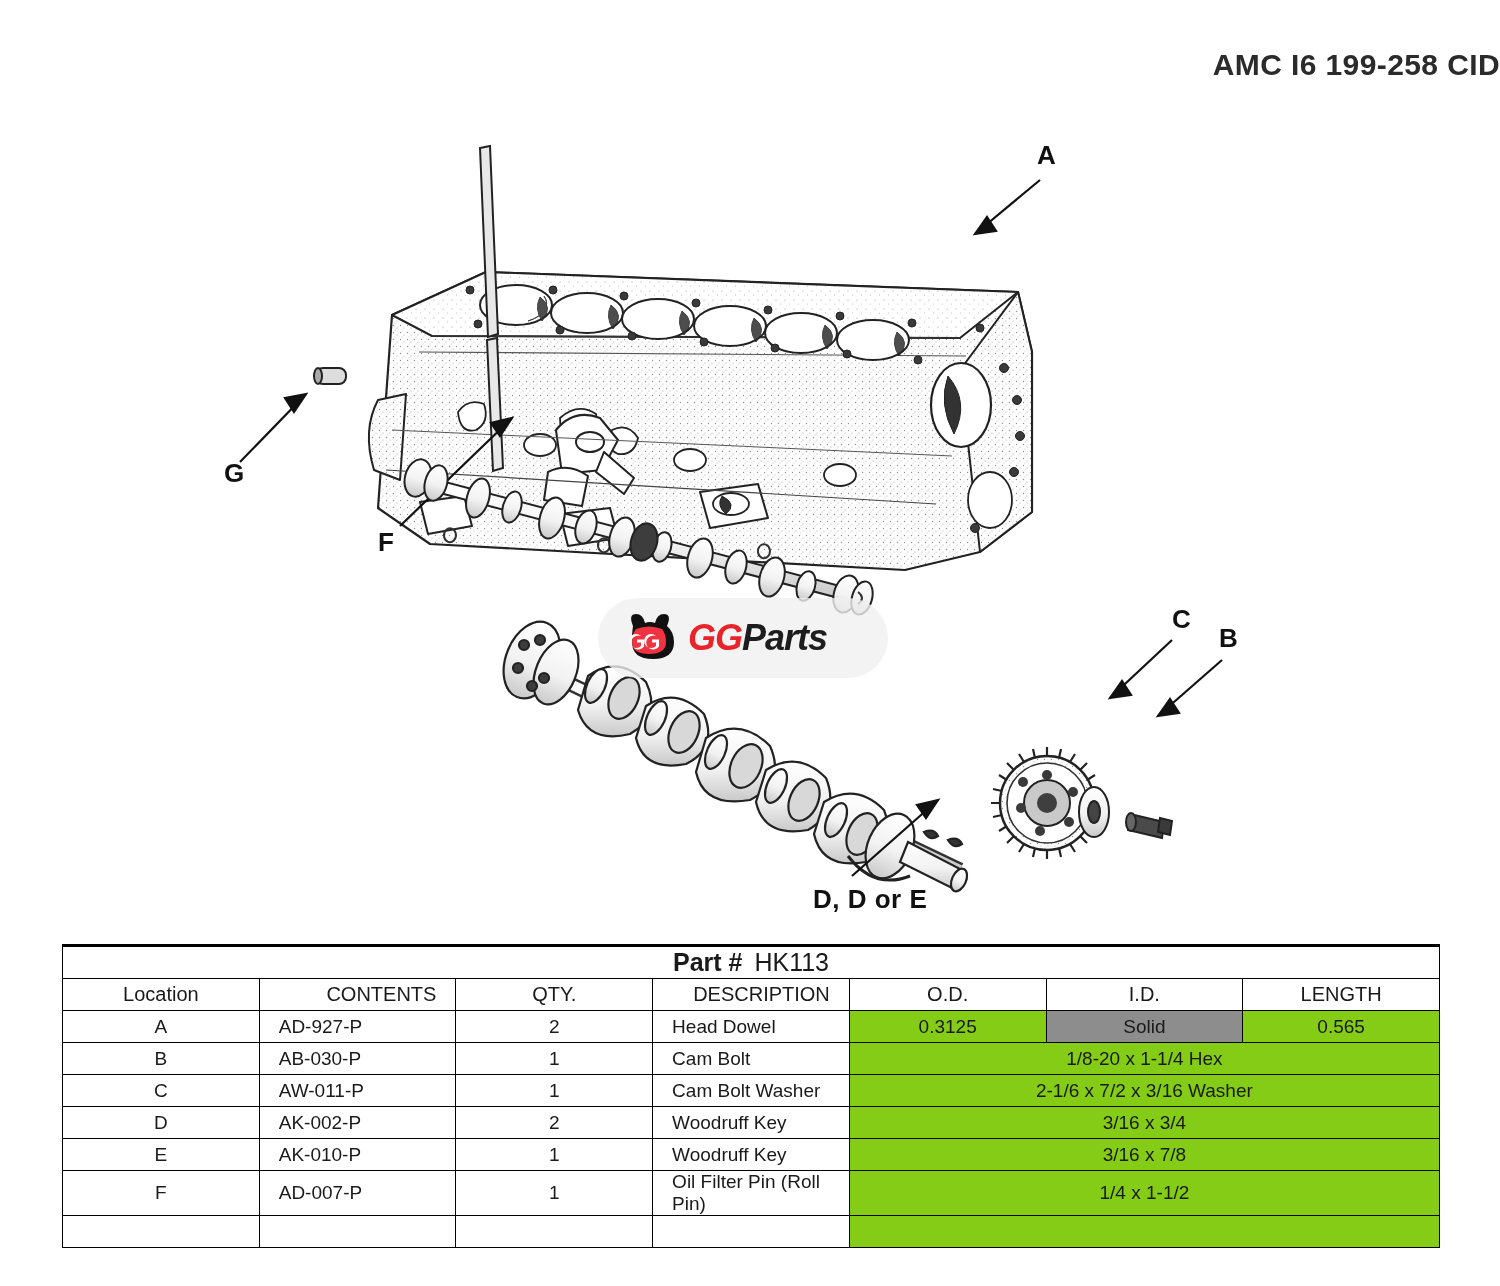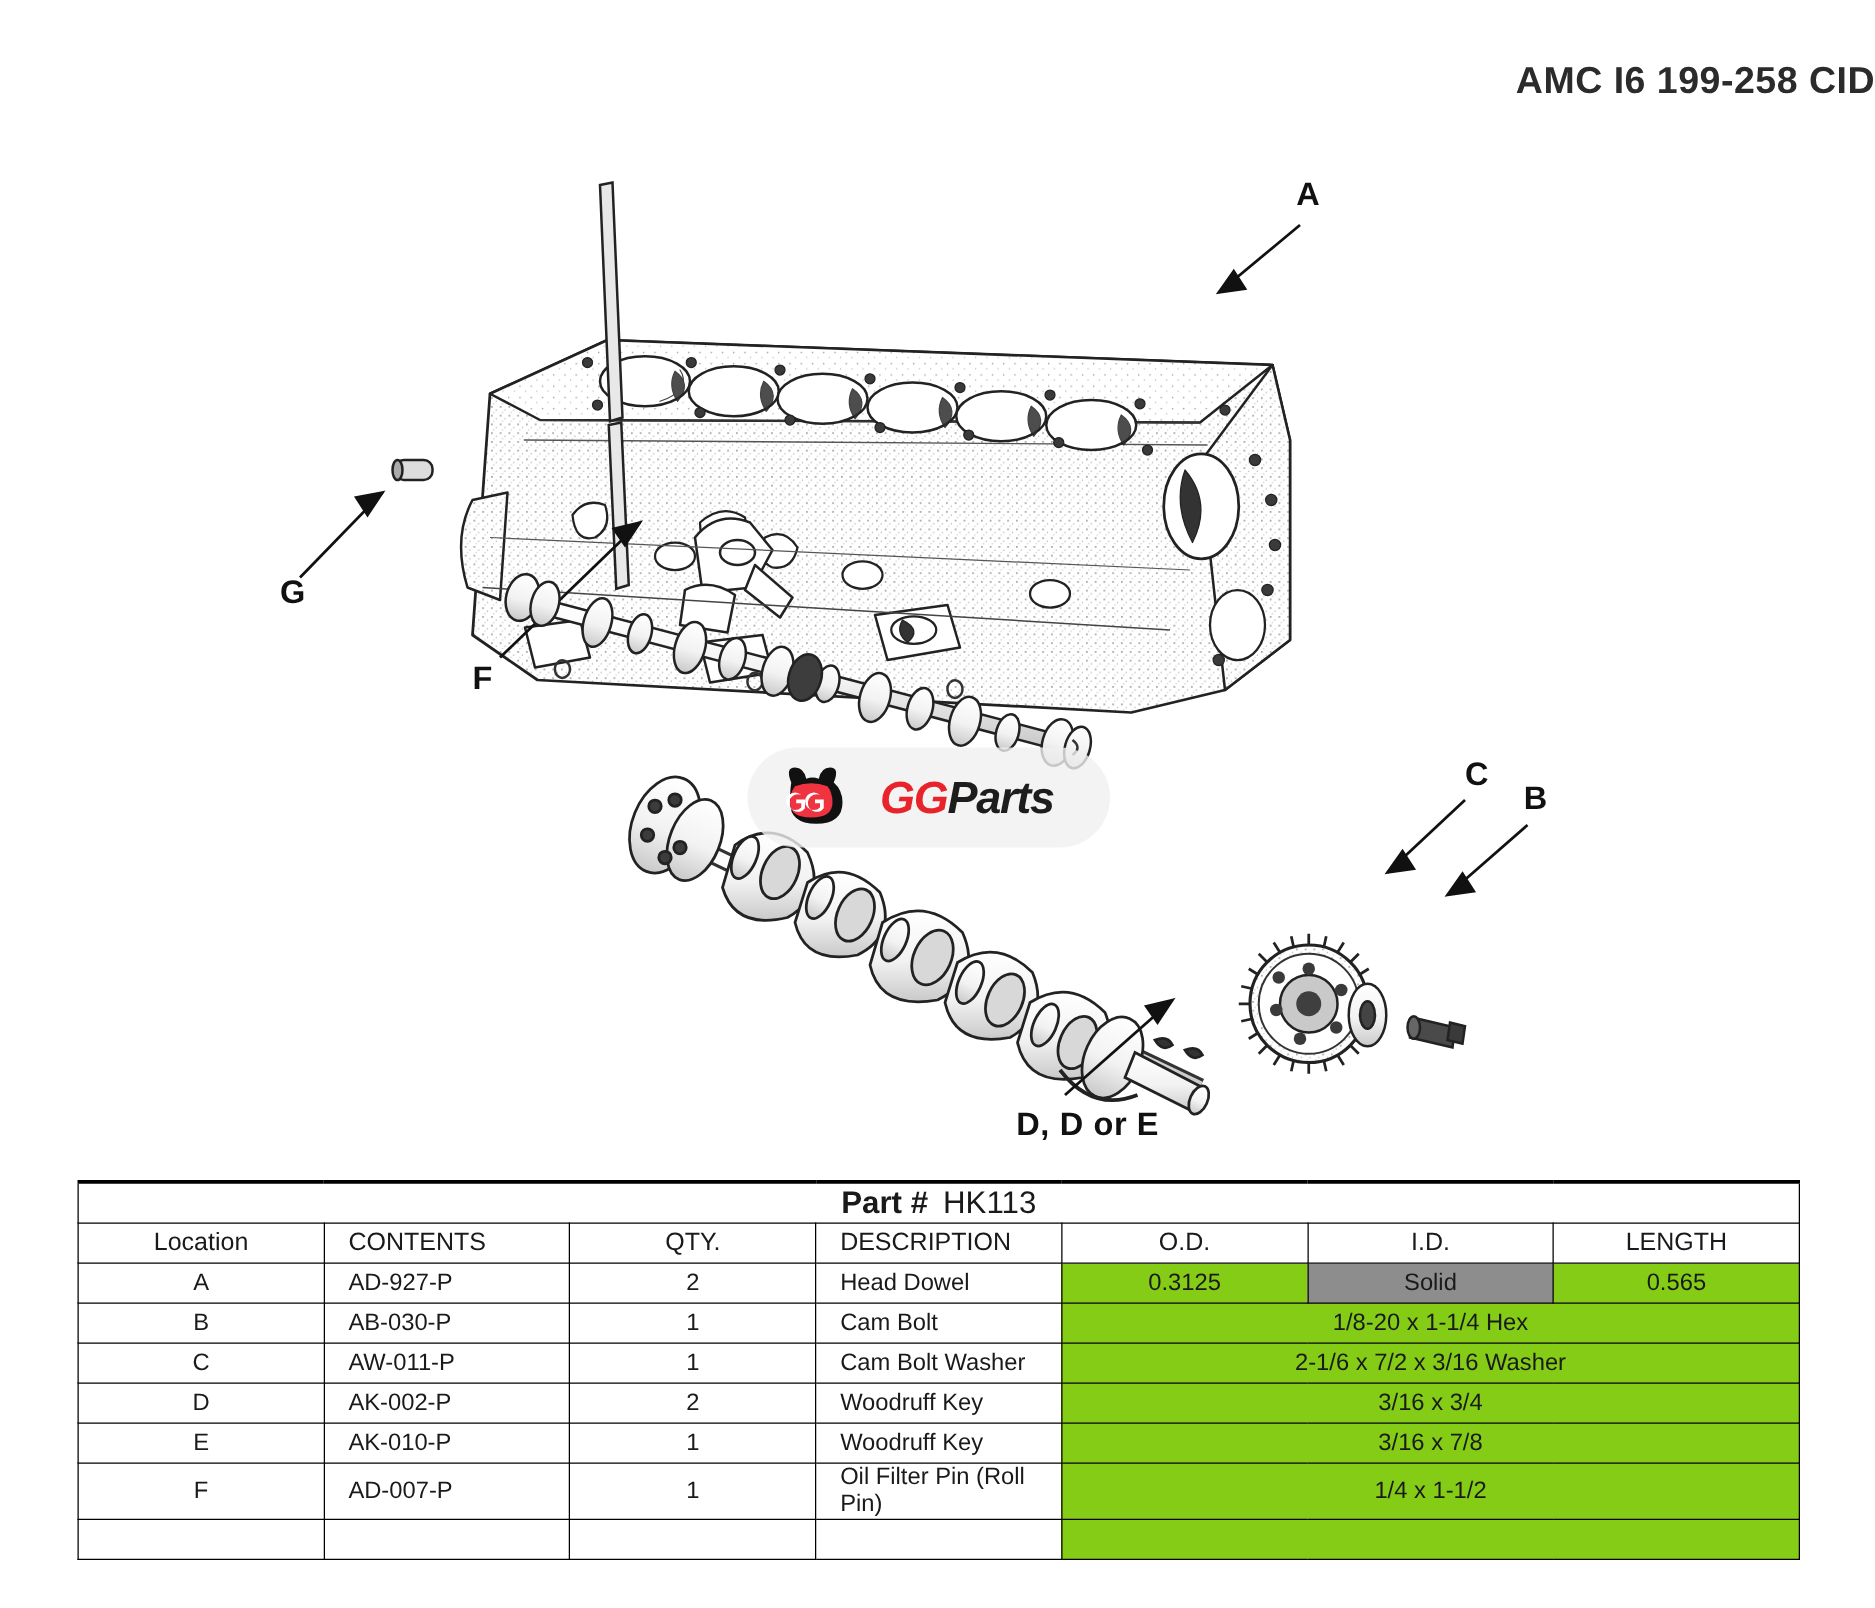--- a/index.html
+++ b/index.html
@@ -41,21 +41,20 @@
     position:absolute;left:598px;top:598px;width:290px;height:80px;
     background:rgba(240,240,240,.80);
     border-radius:40px;
     display:flex;align-items:center;gap:10px;
     padding-left:22px;box-sizing:border-box;
     pointer-events:none;
   }
   #watermark .mark-text{
     font-size:36px;font-weight:bold;font-style:italic;letter-spacing:-1px;
     line-height:1;
-    margin-left:16px;
   }
   #watermark .gg{color:#e8232a;}
   #watermark .parts{color:#1d1d1d;}
 
   
   #parts-table{
     position:absolute;left:62px;top:944px;width:1378px;
     border-collapse:collapse;
     font-size:19px;
     table-layout:fixed;
@@ -76,21 +75,21 @@
   .c-id{width:163px;text-align:center;}
   .c-len{width:151px;text-align:center;}
 
   .partnum-cell{
     height:46px;text-align:center;font-size:25px;border-top:3px solid #000;
   }
   .partnum-cell .pn-label{font-weight:bold;}
   .partnum-cell .pn-value{font-weight:normal;margin-left:12px;}
 
   .hdr td{font-weight:bold;text-align:center;height:36px;font-size:20px;}
-  .hdr .c-con,.hdr .c-desc{text-align:left;}
+  .hdr .c-con,.hdr .c-desc{text-align:right;}
 
   .loc-cell{font-weight:bold;text-align:center;}
   .dim{background:#84cc16;text-align:center;}
   .dim-solid{background:#8d8d8d;text-align:center;}
   .note-bold{font-weight:bold;}
   .blank-row td{height:31px;}
 </style>
 </head>
 <body>
 

